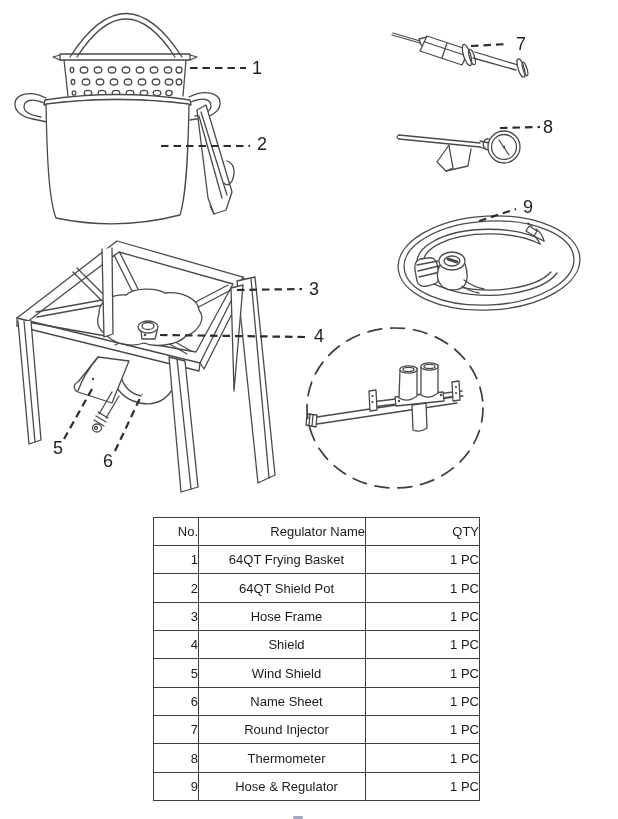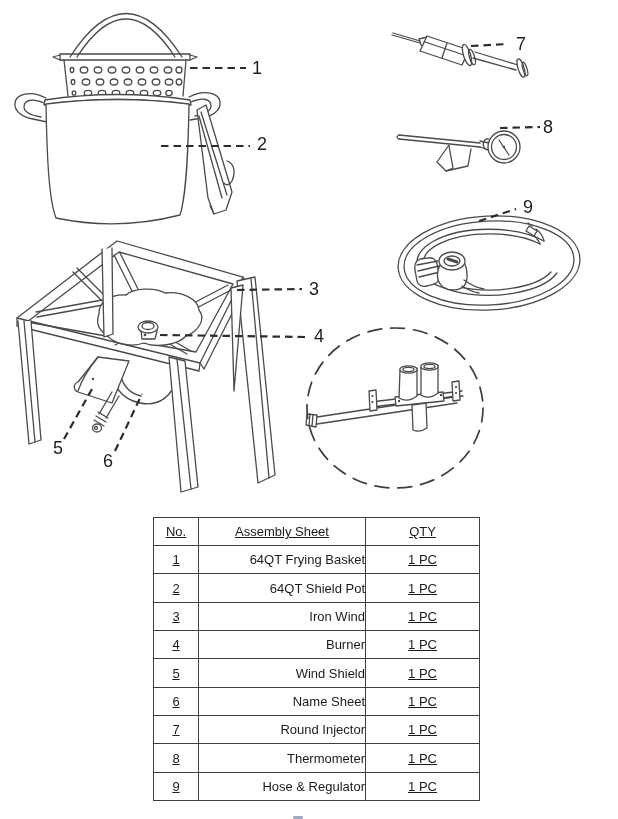--- a/index.html
+++ b/index.html
@@ -21,22 +21,22 @@
   }
   .parts-table th, .parts-table td {
     border:1.5px solid #3e3e3e; font-weight:normal;
     vertical-align:middle; overflow:hidden; white-space:nowrap;
   }
   .parts-table thead tr { height:28px; }
   .parts-table tbody tr { height:28.35px; }
   .col-no  { width:45px;  }
   .col-name{ width:167px; }
   .col-qty { width:114px; }
-  .cell-center { text-align:center;text-decoration:underline; }
-  .cell-name { text-align:right; padding-left:9px;margin-left:48px; }
+  .cell-center { text-align:right; }
+  .cell-name { text-align:center; padding-left:9px;margin-left:48px; }
   .page-remnant {
     position:absolute; left:293px; top:816px; width:10px; height:3px;
     background:#55628f; opacity:.55; border-radius:1px;
   }
 </style>
 </head>
 <body>
 
 <div class="page">
 
@@ -266,43 +266,43 @@
 
   <table class="parts-table">
     <colgroup>
         <col class="col-no">
         <col class="col-name">
         <col class="col-qty">
       </colgroup>
     <thead>
       <tr>
         <th class="cell-center">No.</th>
-        <th class="cell-center">Assembly Sheet</th>
+        <th class="cell-center">Regulator Name</th>
         <th class="cell-center">QTY</th>
       </tr>
     </thead>
     <tbody>
       <tr>
         <td class="cell-center">1</td>
         <td class="cell-name">64QT Frying Basket</td>
         <td class="cell-center">1 PC</td>
       </tr>
       <tr>
         <td class="cell-center">2</td>
         <td class="cell-name">64QT Shield Pot</td>
         <td class="cell-center">1 PC</td>
       </tr>
       <tr>
         <td class="cell-center">3</td>
-        <td class="cell-name">Iron Wind</td>
+        <td class="cell-name">Hose Frame</td>
         <td class="cell-center">1 PC</td>
       </tr>
       <tr>
         <td class="cell-center">4</td>
-        <td class="cell-name">Burner</td>
+        <td class="cell-name">Shield</td>
         <td class="cell-center">1 PC</td>
       </tr>
       <tr>
         <td class="cell-center">5</td>
         <td class="cell-name">Wind Shield</td>
         <td class="cell-center">1 PC</td>
       </tr>
       <tr>
         <td class="cell-center">6</td>
         <td class="cell-name">Name Sheet</td>

